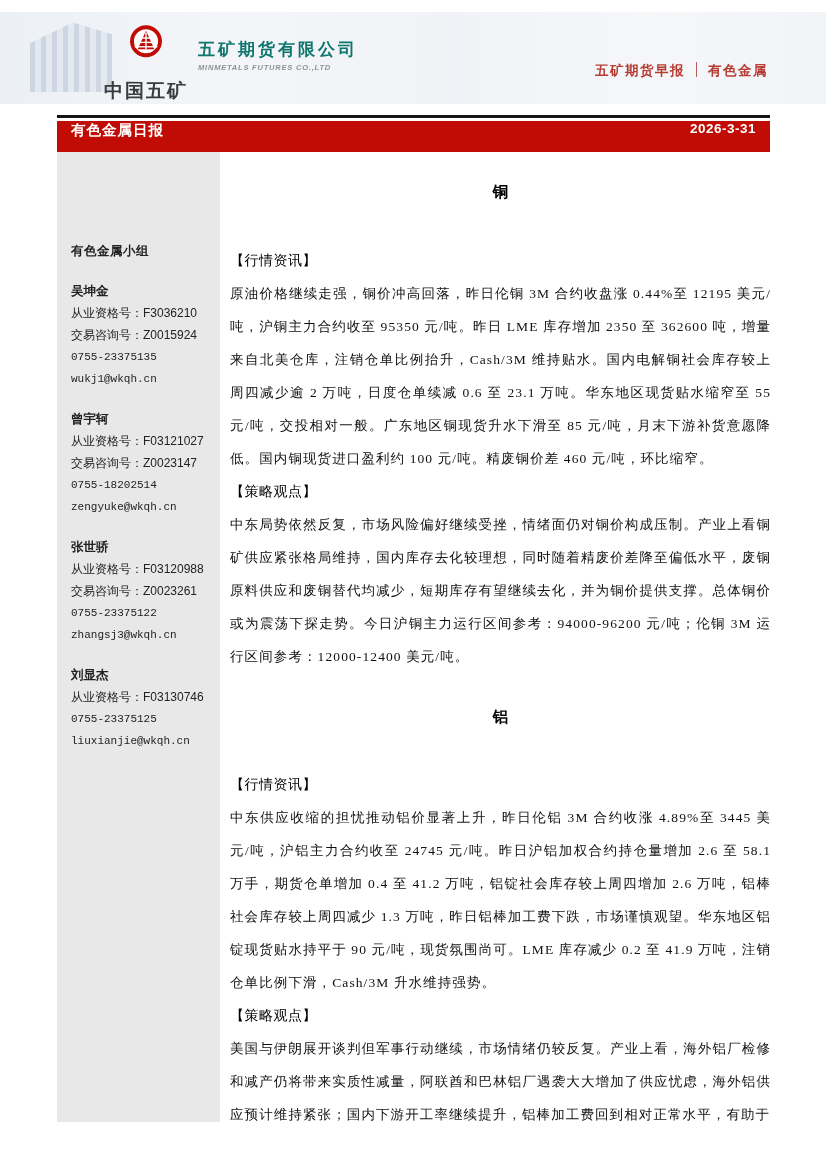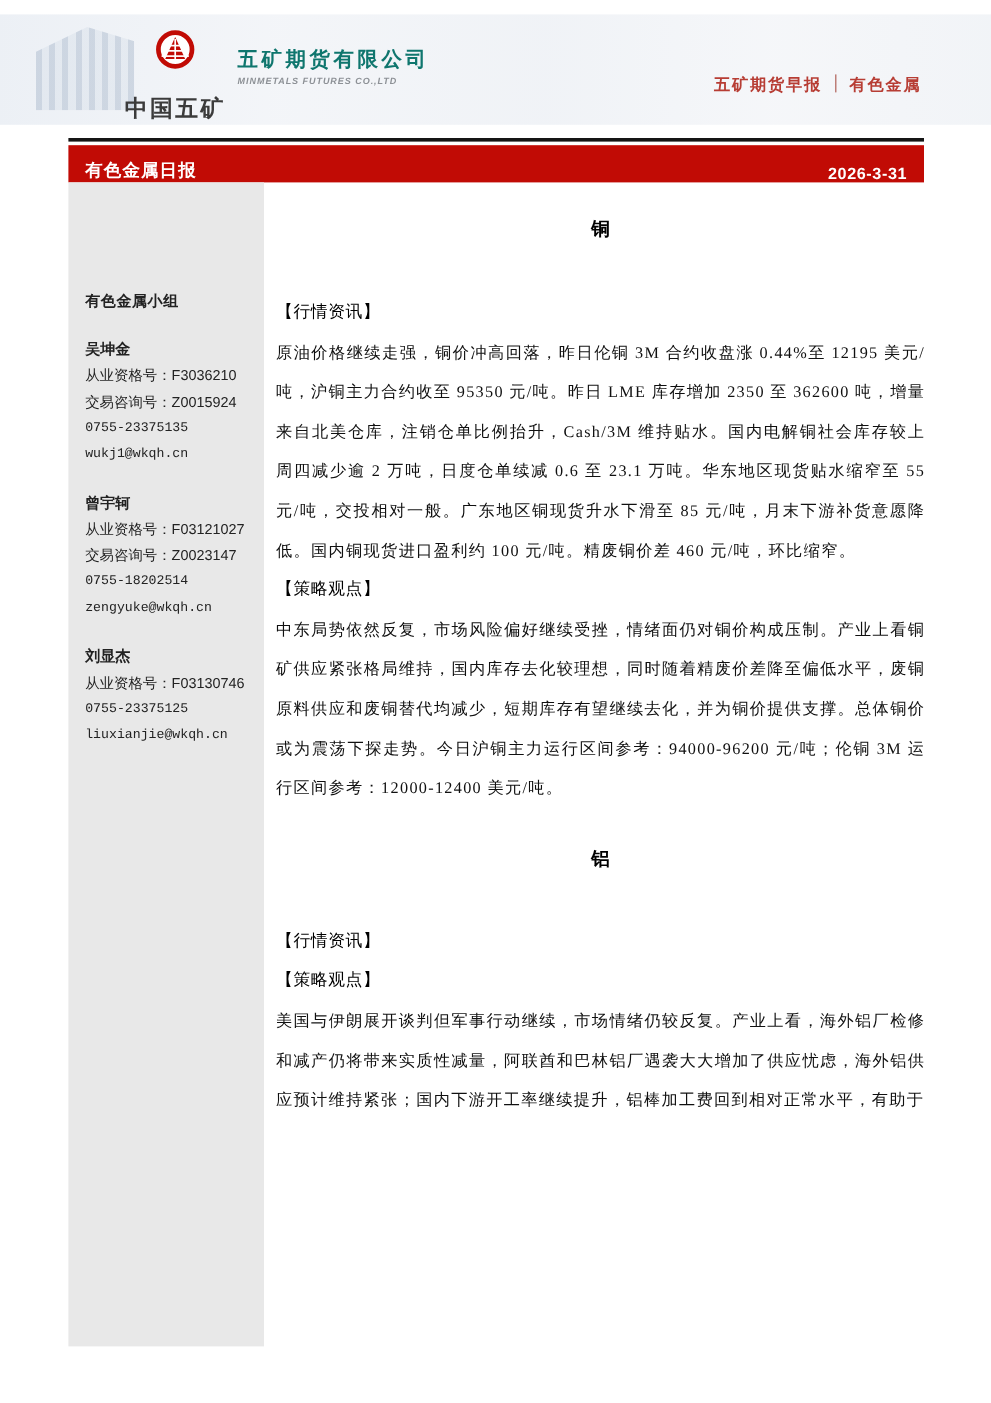--- a/index.html
+++ b/index.html
@@ -38,21 +38,21 @@
     font-family:"Liberation Sans","DejaVu Sans",sans-serif;
     font-size:13.5px;font-weight:bold;color:#b73d34;letter-spacing:1.5px;white-space:nowrap;
   }
   .header-right .vsep{
     display:inline-block;width:1px;height:15px;background:#b06058;margin:0 11px;
   }
   
   .black-rule{position:absolute;left:57px;top:115px;width:713px;height:3px;background:#151515;}
   .red-banner{
     position:absolute;left:57px;top:121px;width:713px;height:31px;background:#c10b05;
-    display:flex;align-items:flex-end;justify-content:space-between;box-sizing:border-box;
+    display:flex;align-items:flex-start;justify-content:space-between;box-sizing:border-box;
     padding:0 14px;color:#ffffff;
     font-family:"Liberation Sans","DejaVu Sans",sans-serif;font-weight:bold;gap:42px;
   }
   .red-banner .banner-title{font-size:14.5px;letter-spacing:1px;}
   .red-banner .banner-date{font-size:13.5px;letter-spacing:.5px;}
   
   .sidebar{
     position:absolute;left:57px;top:152px;width:163px;height:970px;background:#e8e8e8;
     box-sizing:border-box;padding:88px 8px 0 14px;
     font-family:"Liberation Sans","DejaVu Sans",sans-serif;color:#222;
@@ -128,20 +128,27 @@
   </div>
 
   <div class="contact">
     <span class="cline cname">曾宇轲</span>
     <span class="cline">从业资格号：F03121027</span>
     <span class="cline">交易咨询号：Z0023147</span>
     <span class="cline mono">0755-18202514</span>
     <span class="cline mono">zengyuke@wkqh.cn</span>
   </div>
 
+  <div class="contact">
+    <span class="cline cname">张世骄</span>
+    <span class="cline">从业资格号：F03120988</span>
+    <span class="cline">交易咨询号：Z0023261</span>
+    <span class="cline mono">0755-23375122</span>
+    <span class="cline mono">zhangsj3@wkqh.cn</span>
+  </div>
 
   <div class="contact">
     <span class="cline cname">刘显杰</span>
     <span class="cline">从业资格号：F03130746</span>
     <span class="cline mono">0755-23375125</span>
     <span class="cline mono">liuxianjie@wkqh.cn</span>
   </div>
 </div>
 
 <div class="main-col">
@@ -150,17 +157,18 @@
 
   <div class="block-heading first">【行情资讯】</div>
   <p class="body-para">原油价格继续走强，铜价冲高回落，昨日伦铜 3M 合约收盘涨 0.44%至 12195 美元/吨，沪铜主力合约收至 95350 元/吨。昨日 LME 库存增加 2350 至 362600 吨，增量来自北美仓库，注销仓单比例抬升，Cash/3M 维持贴水。国内电解铜社会库存较上周四减少逾 2 万吨，日度仓单续减 0.6 至 23.1 万吨。华东地区现货贴水缩窄至 55 元/吨，交投相对一般。广东地区铜现货升水下滑至 85 元/吨，月末下游补货意愿降低。国内铜现货进口盈利约 100 元/吨。精废铜价差 460 元/吨，环比缩窄。</p>
 
   <div class="block-heading">【策略观点】</div>
   <p class="body-para">中东局势依然反复，市场风险偏好继续受挫，情绪面仍对铜价构成压制。产业上看铜矿供应紧张格局维持，国内库存去化较理想，同时随着精废价差降至偏低水平，废铜原料供应和废铜替代均减少，短期库存有望继续去化，并为铜价提供支撑。总体铜价或为震荡下探走势。今日沪铜主力运行区间参考：94000-96200 元/吨；伦铜 3M 运行区间参考：12000-12400 美元/吨。</p>
 
   <div class="metal-title al">铝</div>
 
   <div class="block-heading first-al">【行情资讯】</div>
+  <p class="body-para">中东供应收缩的担忧推动铝价显著上升，昨日伦铝 3M 合约收涨 4.89%至 3445 美元/吨，沪铝主力合约收至 24745 元/吨。昨日沪铝加权合约持仓量增加 2.6 至 58.1 万手，期货仓单增加 0.4 至 41.2 万吨，铝锭社会库存较上周四增加 2.6 万吨，铝棒社会库存较上周四减少 1.3 万吨，昨日铝棒加工费下跌，市场谨慎观望。华东地区铝锭现货贴水持平于 90 元/吨，现货氛围尚可。LME 库存减少 0.2 至 41.9 万吨，注销仓单比例下滑，Cash/3M 升水维持强势。</p>
 
   <div class="block-heading">【策略观点】</div>
   <p class="body-para">美国与伊朗展开谈判但军事行动继续，市场情绪仍较反复。产业上看，海外铝厂检修和减产仍将带来实质性减量，阿联酋和巴林铝厂遇袭大大增加了供应忧虑，海外铝供应预计维持紧张；国内下游开工率继续提升，铝棒加工费回到相对正常水平，有助于</p>
 
 </div>
 
 </body></html>

